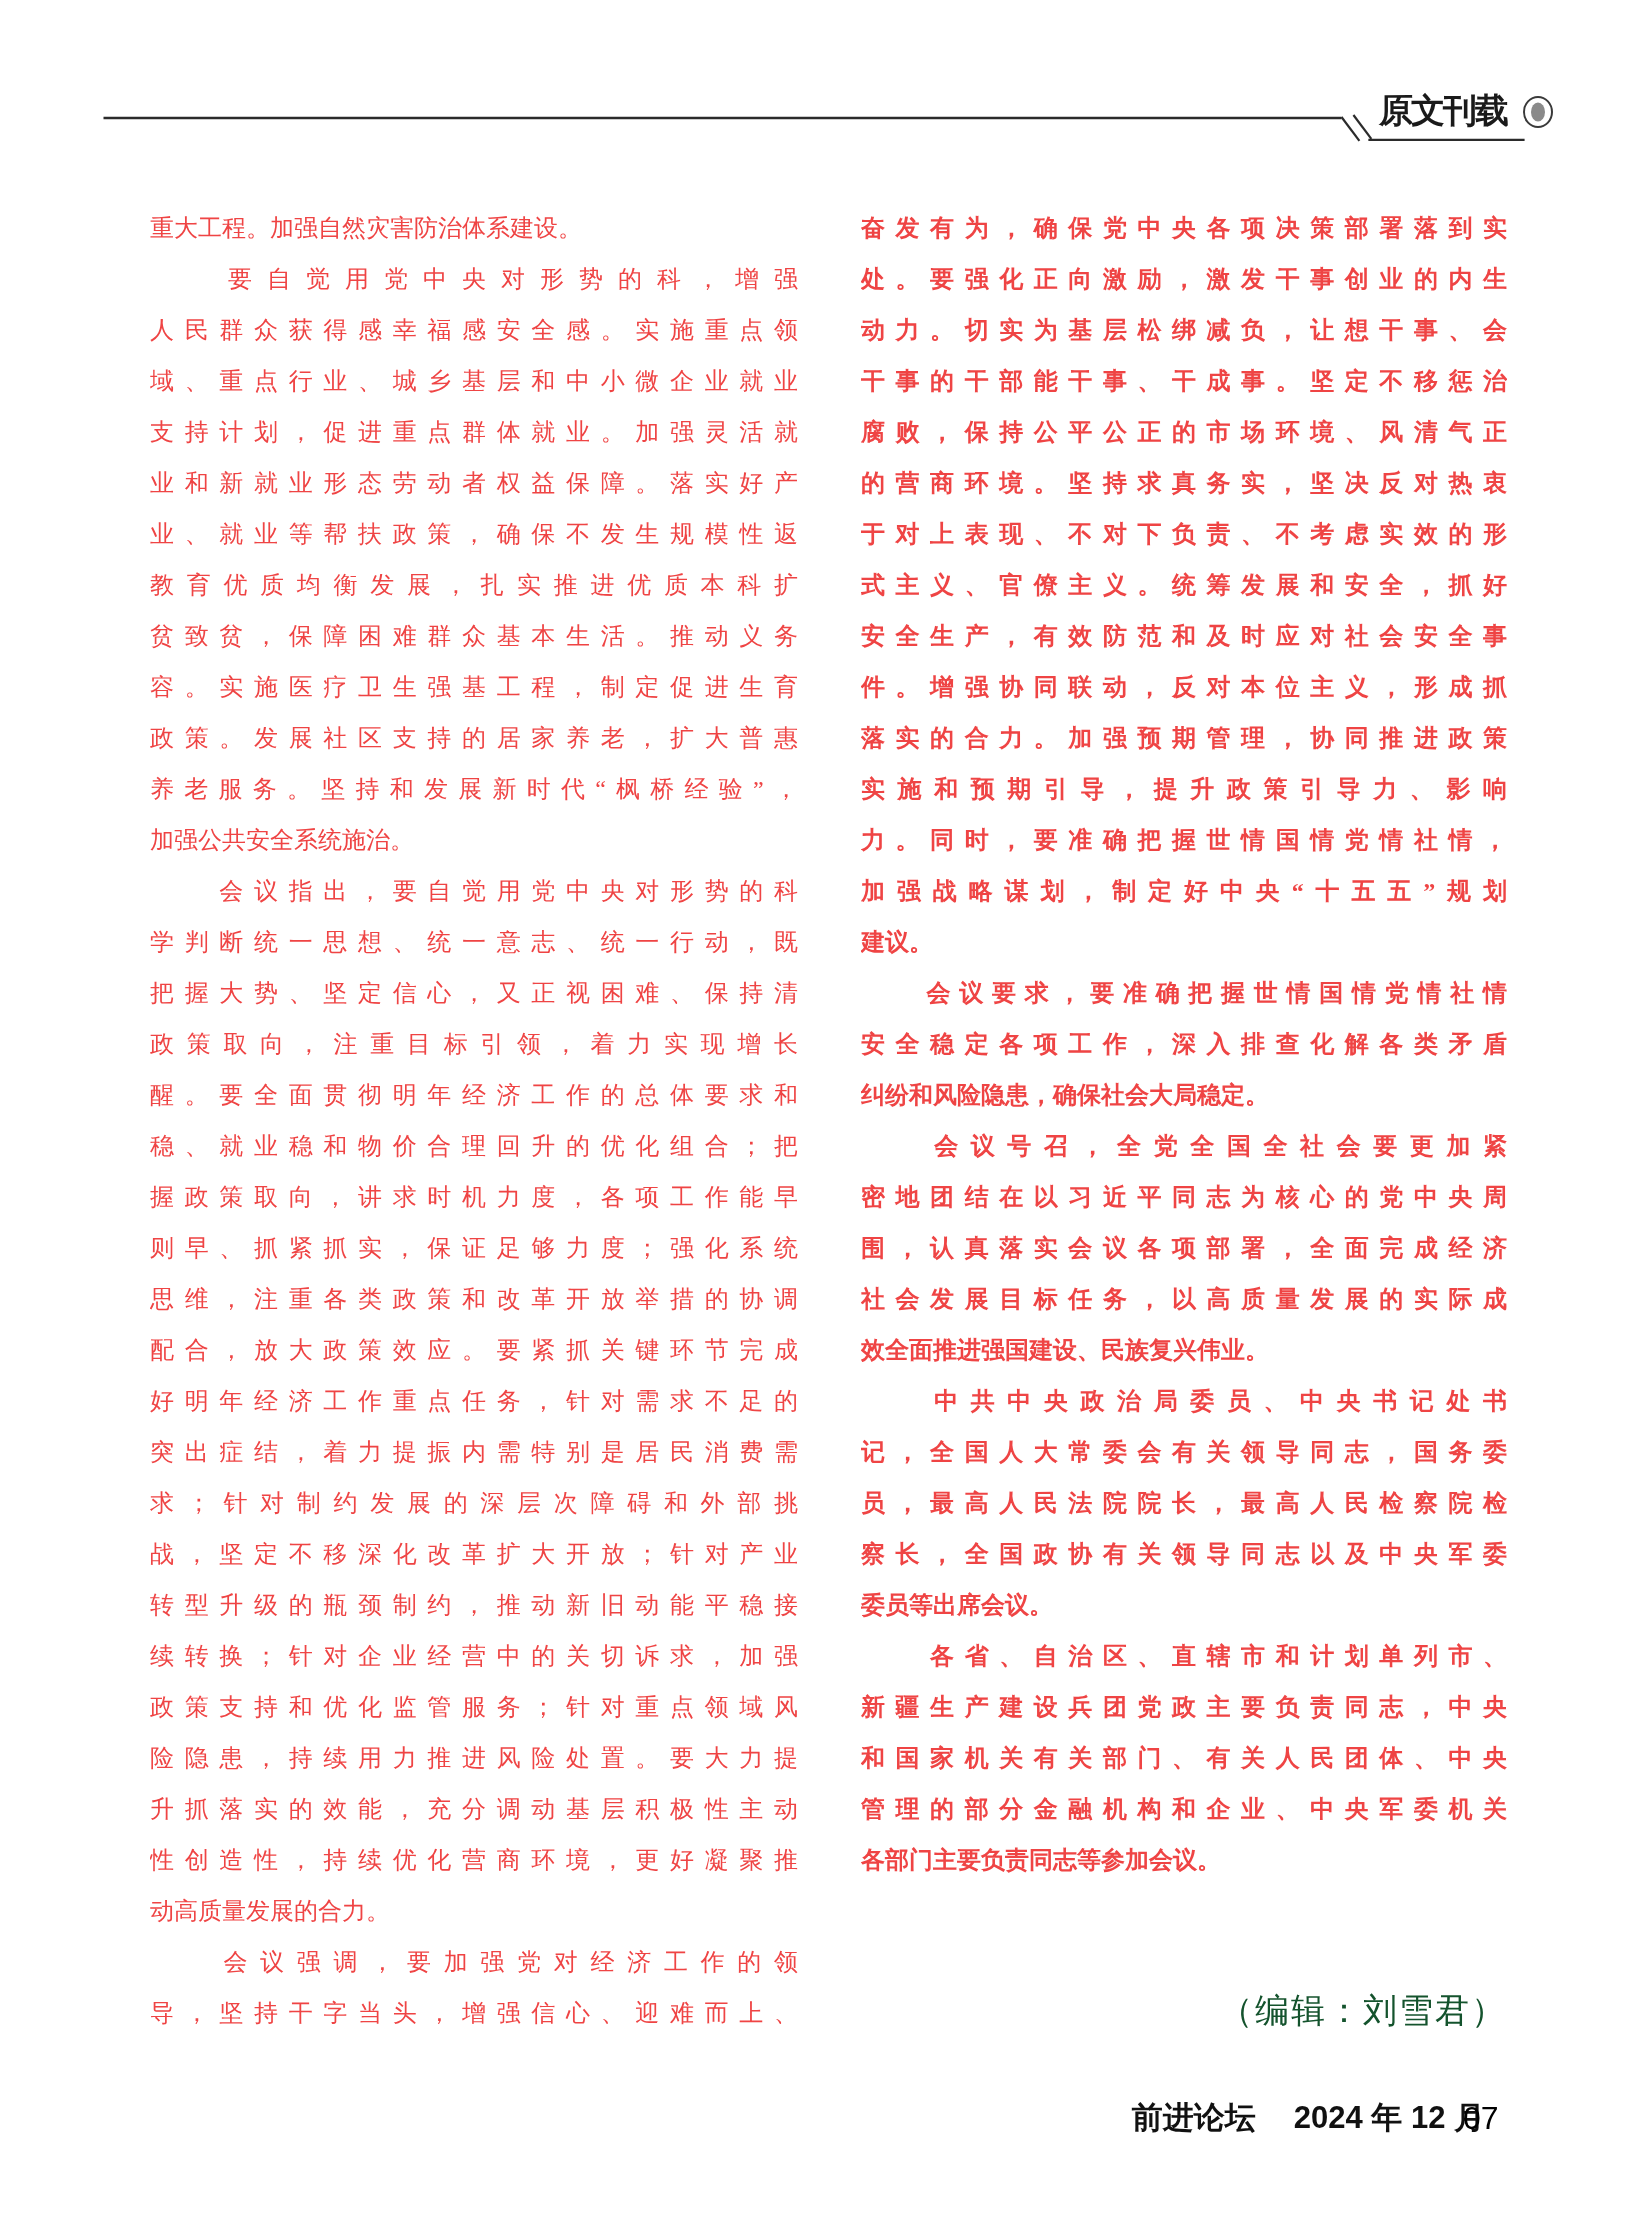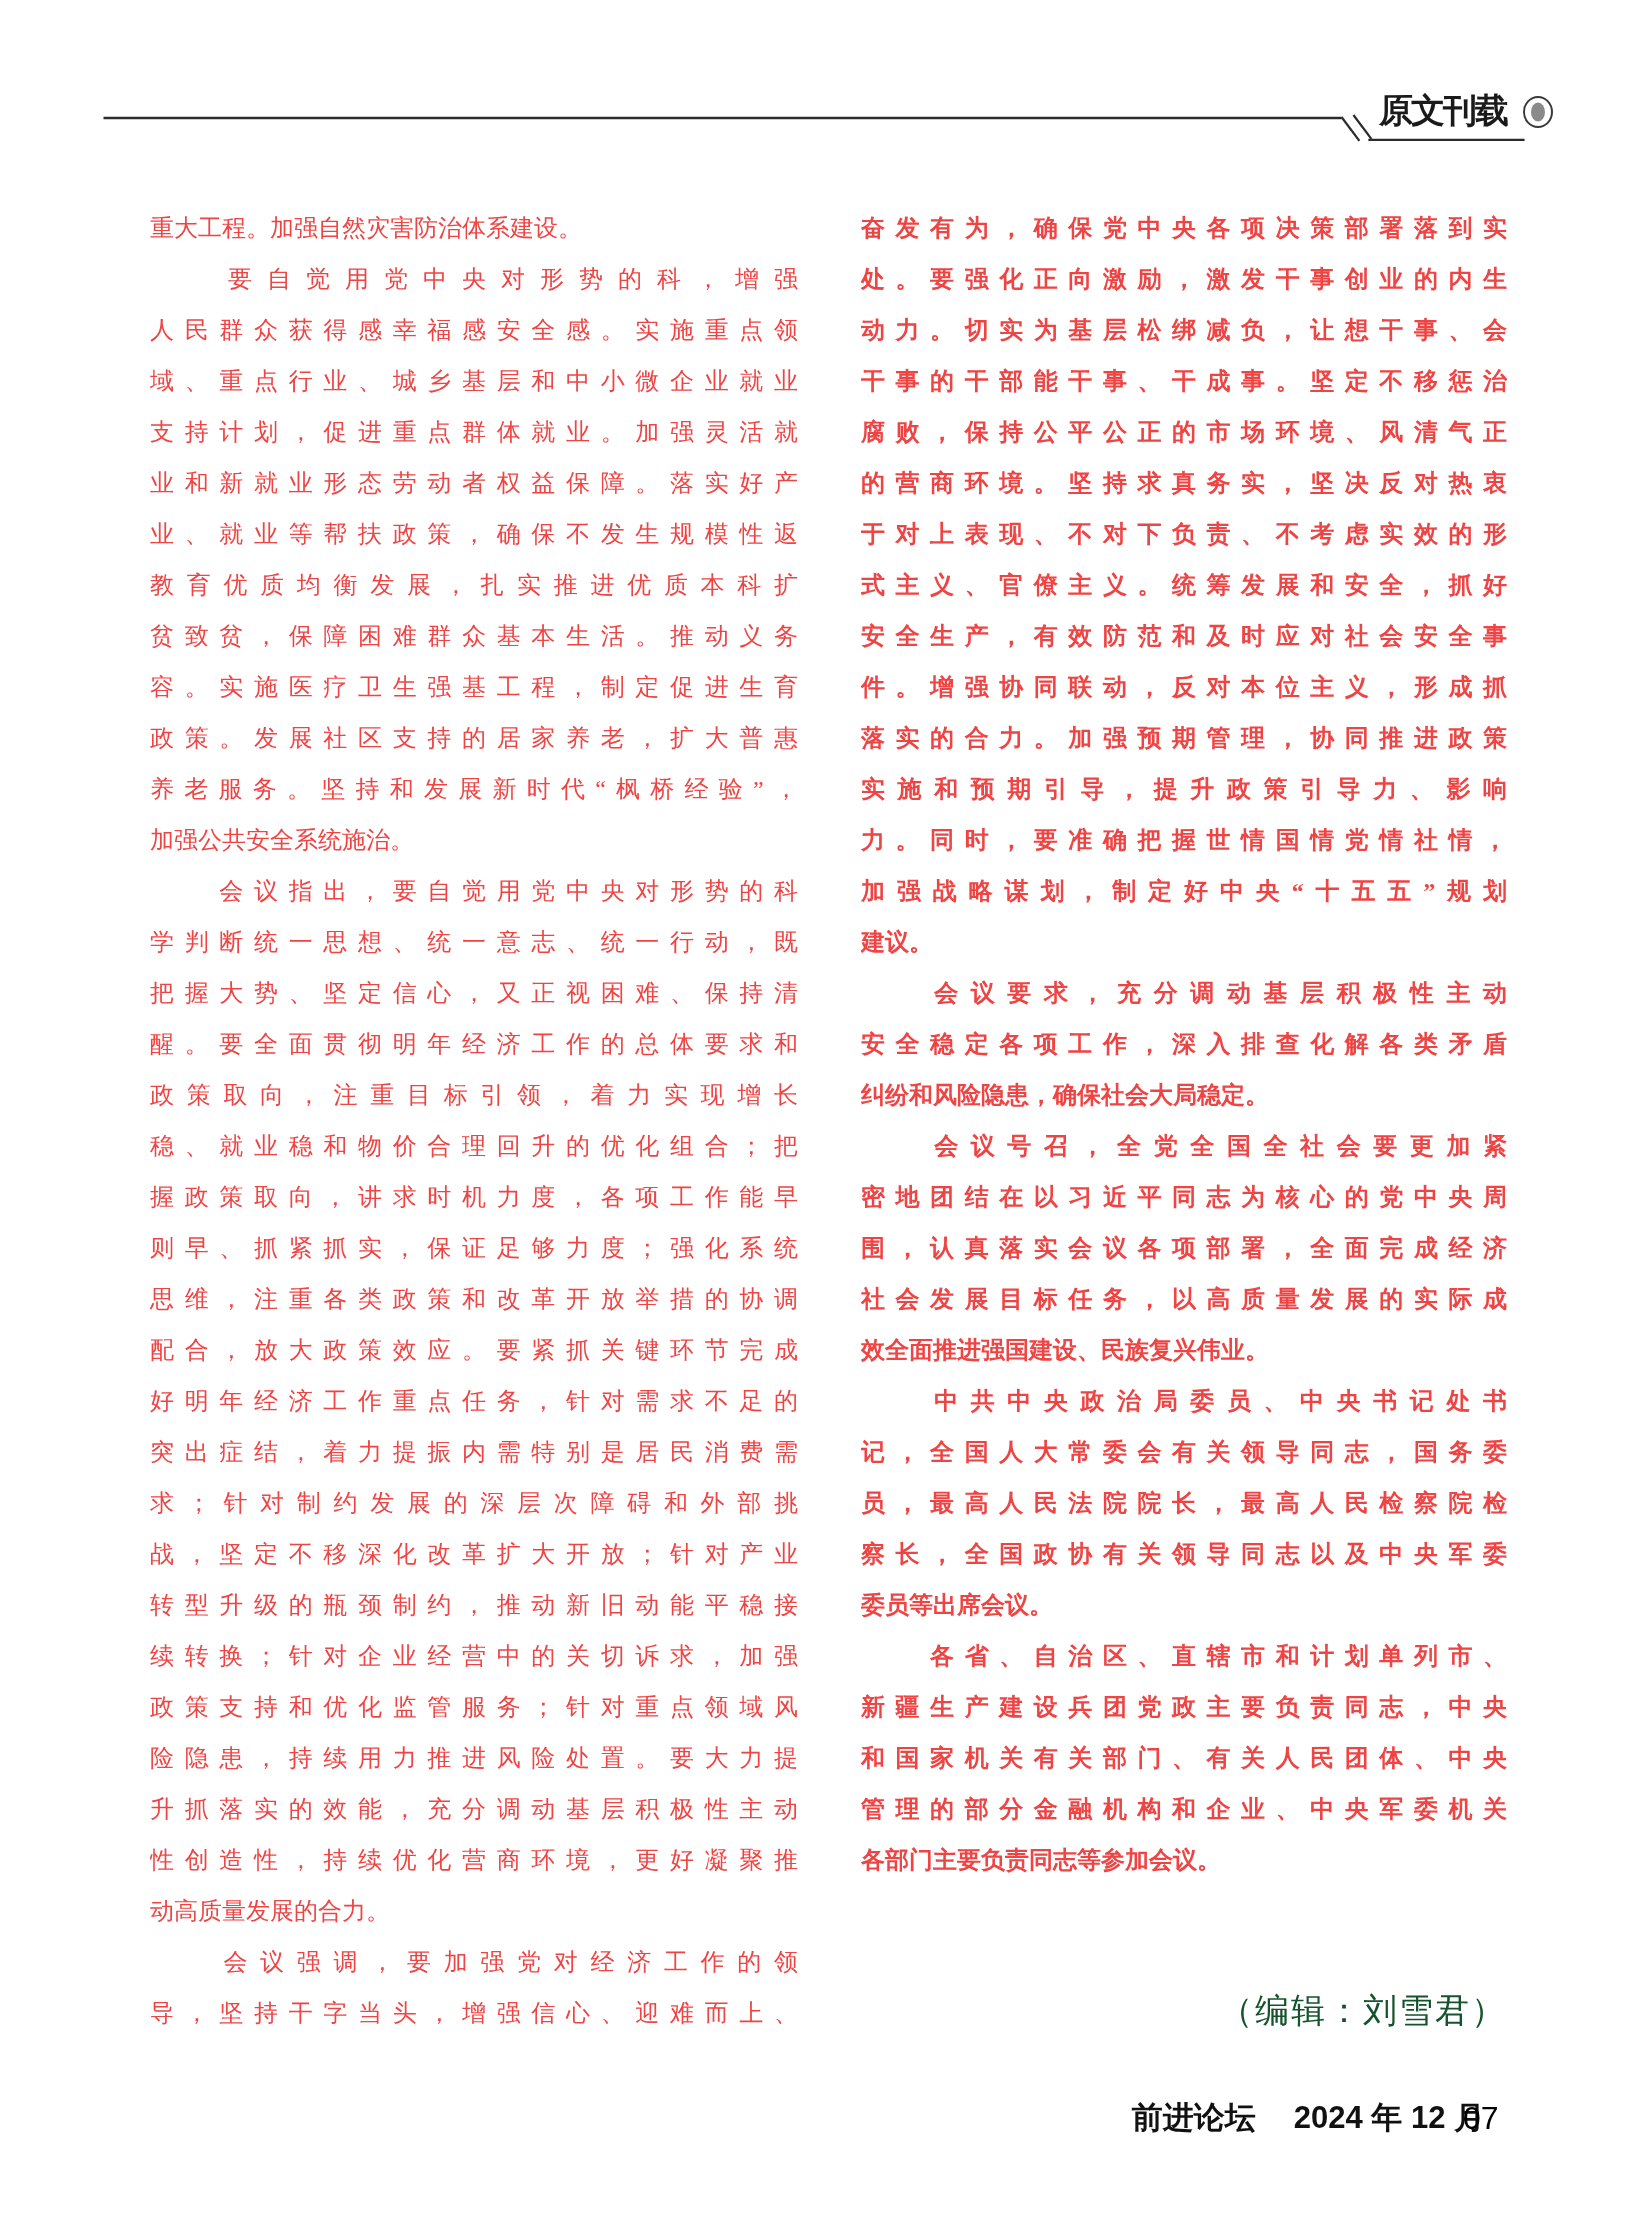--- a/index.html
+++ b/index.html
@@ -87,22 +87,22 @@
       <div class="tline">业、就业等帮扶政策，确保不发生规模性返</div>
       <div class="tline">教育优质均衡发展，扎实推进优质本科扩</div>
       <div class="tline">贫致贫，保障困难群众基本生活。推动义务</div>
       <div class="tline">容。实施医疗卫生强基工程，制定促进生育</div>
       <div class="tline">政策。发展社区支持的居家养老，扩大普惠</div>
       <div class="tline">养老服务。坚持和发展新时代“枫桥经验”，</div>
       <div class="tline end">加强公共安全系统施治。</div>
       <div class="tline">　　会议指出，要自觉用党中央对形势的科</div>
       <div class="tline">学判断统一思想、统一意志、统一行动，既</div>
       <div class="tline">把握大势、坚定信心，又正视困难、保持清</div>
+      <div class="tline">政策取向，注重目标引领，着力实现增长</div>
       <div class="tline">醒。要全面贯彻明年经济工作的总体要求和</div>
-      <div class="tline">政策取向，注重目标引领，着力实现增长</div>
       <div class="tline">稳、就业稳和物价合理回升的优化组合；把</div>
       <div class="tline">握政策取向，讲求时机力度，各项工作能早</div>
       <div class="tline">则早、抓紧抓实，保证足够力度；强化系统</div>
       <div class="tline">思维，注重各类政策和改革开放举措的协调</div>
       <div class="tline">配合，放大政策效应。要紧抓关键环节完成</div>
       <div class="tline">好明年经济工作重点任务，针对需求不足的</div>
       <div class="tline">突出症结，着力提振内需特别是居民消费需</div>
       <div class="tline">求；针对制约发展的深层次障碍和外部挑</div>
       <div class="tline">战，坚定不移深化改革扩大开放；针对产业</div>
       <div class="tline">转型升级的瓶颈制约，推动新旧动能平稳接</div>
@@ -125,21 +125,21 @@
       <div class="tline">的营商环境。坚持求真务实，坚决反对热衷</div>
       <div class="tline">于对上表现、不对下负责、不考虑实效的形</div>
       <div class="tline">式主义、官僚主义。统筹发展和安全，抓好</div>
       <div class="tline">安全生产，有效防范和及时应对社会安全事</div>
       <div class="tline">件。增强协同联动，反对本位主义，形成抓</div>
       <div class="tline">落实的合力。加强预期管理，协同推进政策</div>
       <div class="tline">实施和预期引导，提升政策引导力、影响</div>
       <div class="tline">力。同时，要准确把握世情国情党情社情，</div>
       <div class="tline">加强战略谋划，制定好中央“十五五”规划</div>
       <div class="tline end">建议。</div>
-      <div class="tline">　　会议要求，充分调动基层积极性主动</div>
+      <div class="tline">　　会议要求，要准确把握世情国情党情社情</div>
       <div class="tline">安全稳定各项工作，深入排查化解各类矛盾</div>
       <div class="tline end">纠纷和风险隐患，确保社会大局稳定。</div>
       <div class="tline">　　会议号召，全党全国全社会要更加紧</div>
       <div class="tline">密地团结在以习近平同志为核心的党中央周</div>
       <div class="tline">围，认真落实会议各项部署，全面完成经济</div>
       <div class="tline">社会发展目标任务，以高质量发展的实际成</div>
       <div class="tline end">效全面推进强国建设、民族复兴伟业。</div>
       <div class="tline">　　中共中央政治局委员、中央书记处书</div>
       <div class="tline">记，全国人大常委会有关领导同志，国务委</div>
       <div class="tline">员，最高人民法院院长，最高人民检察院检</div>

